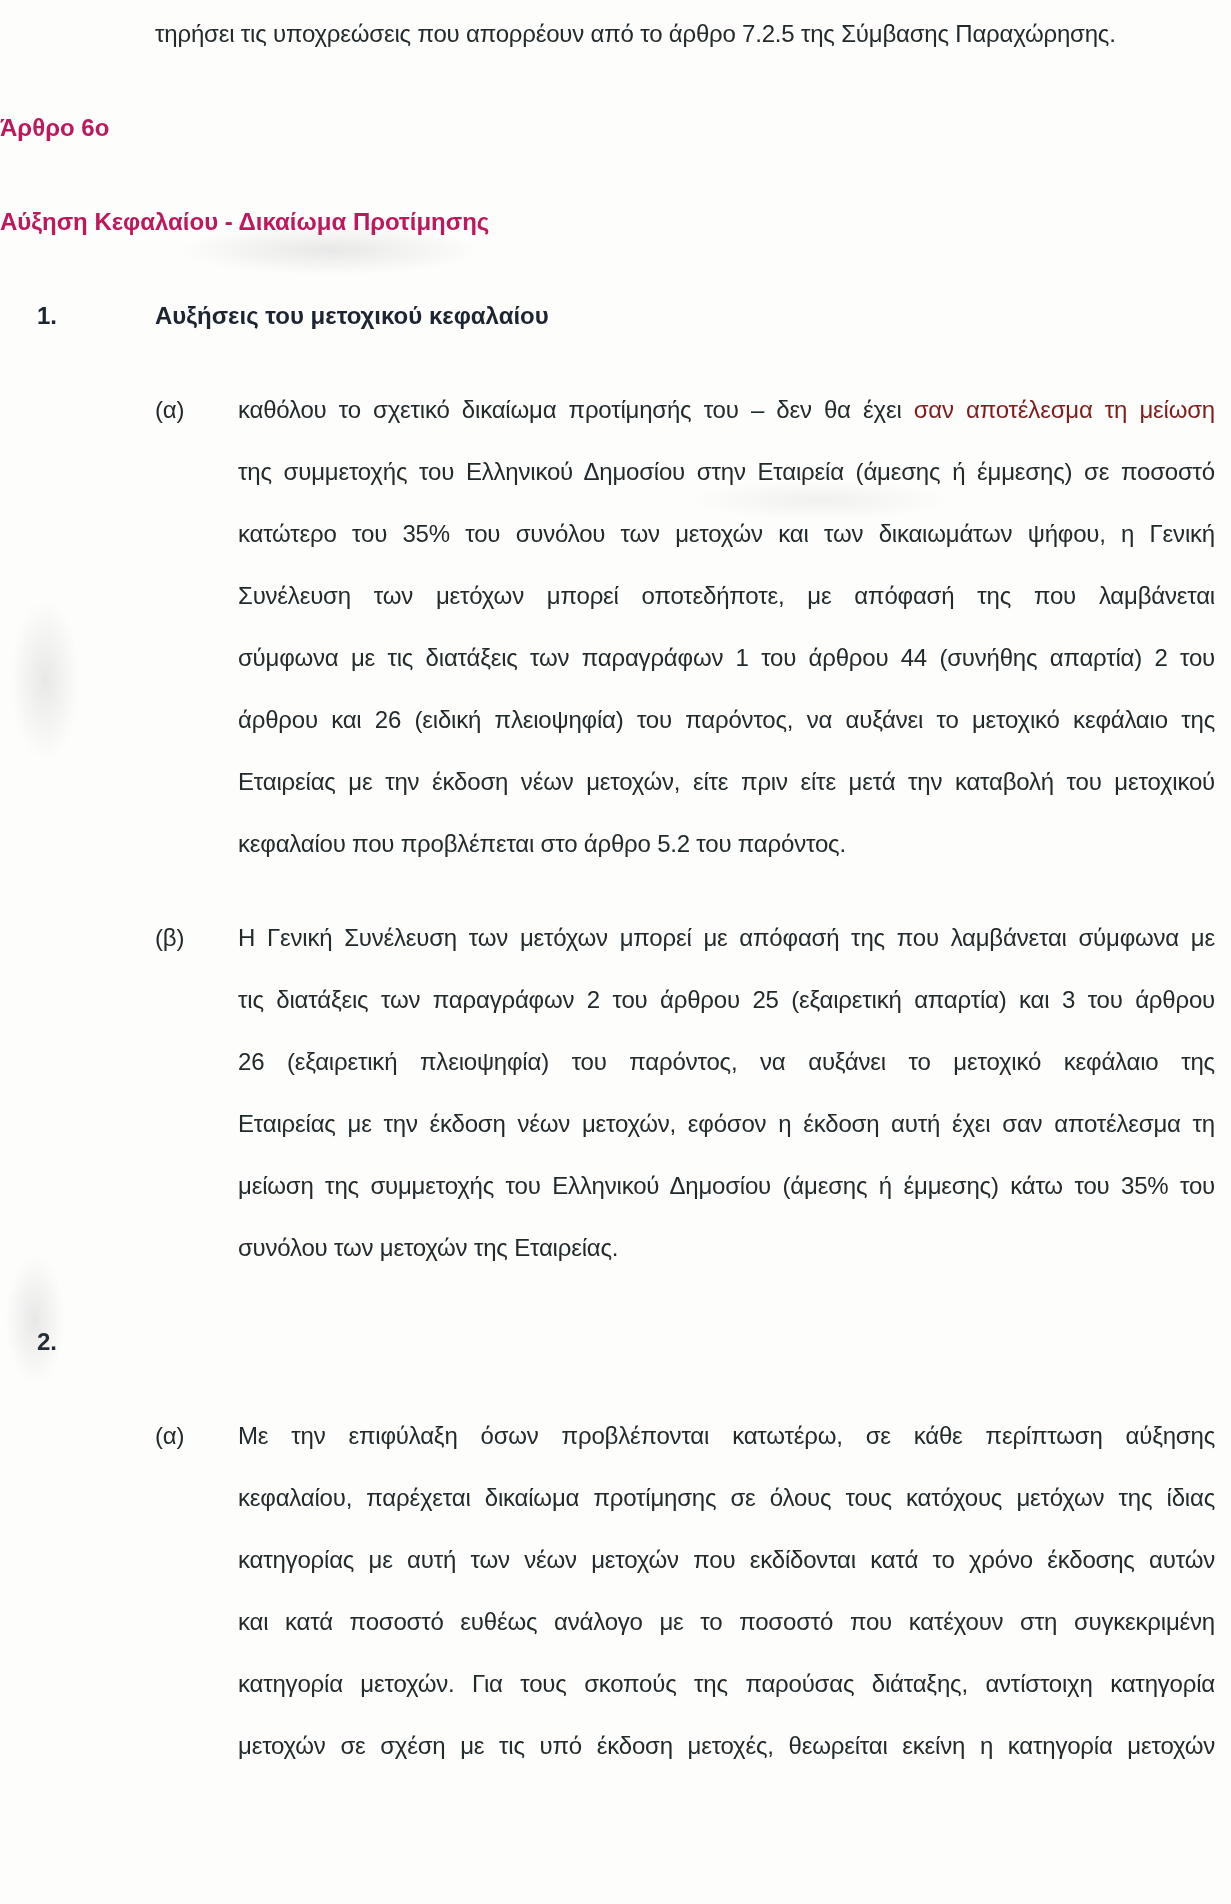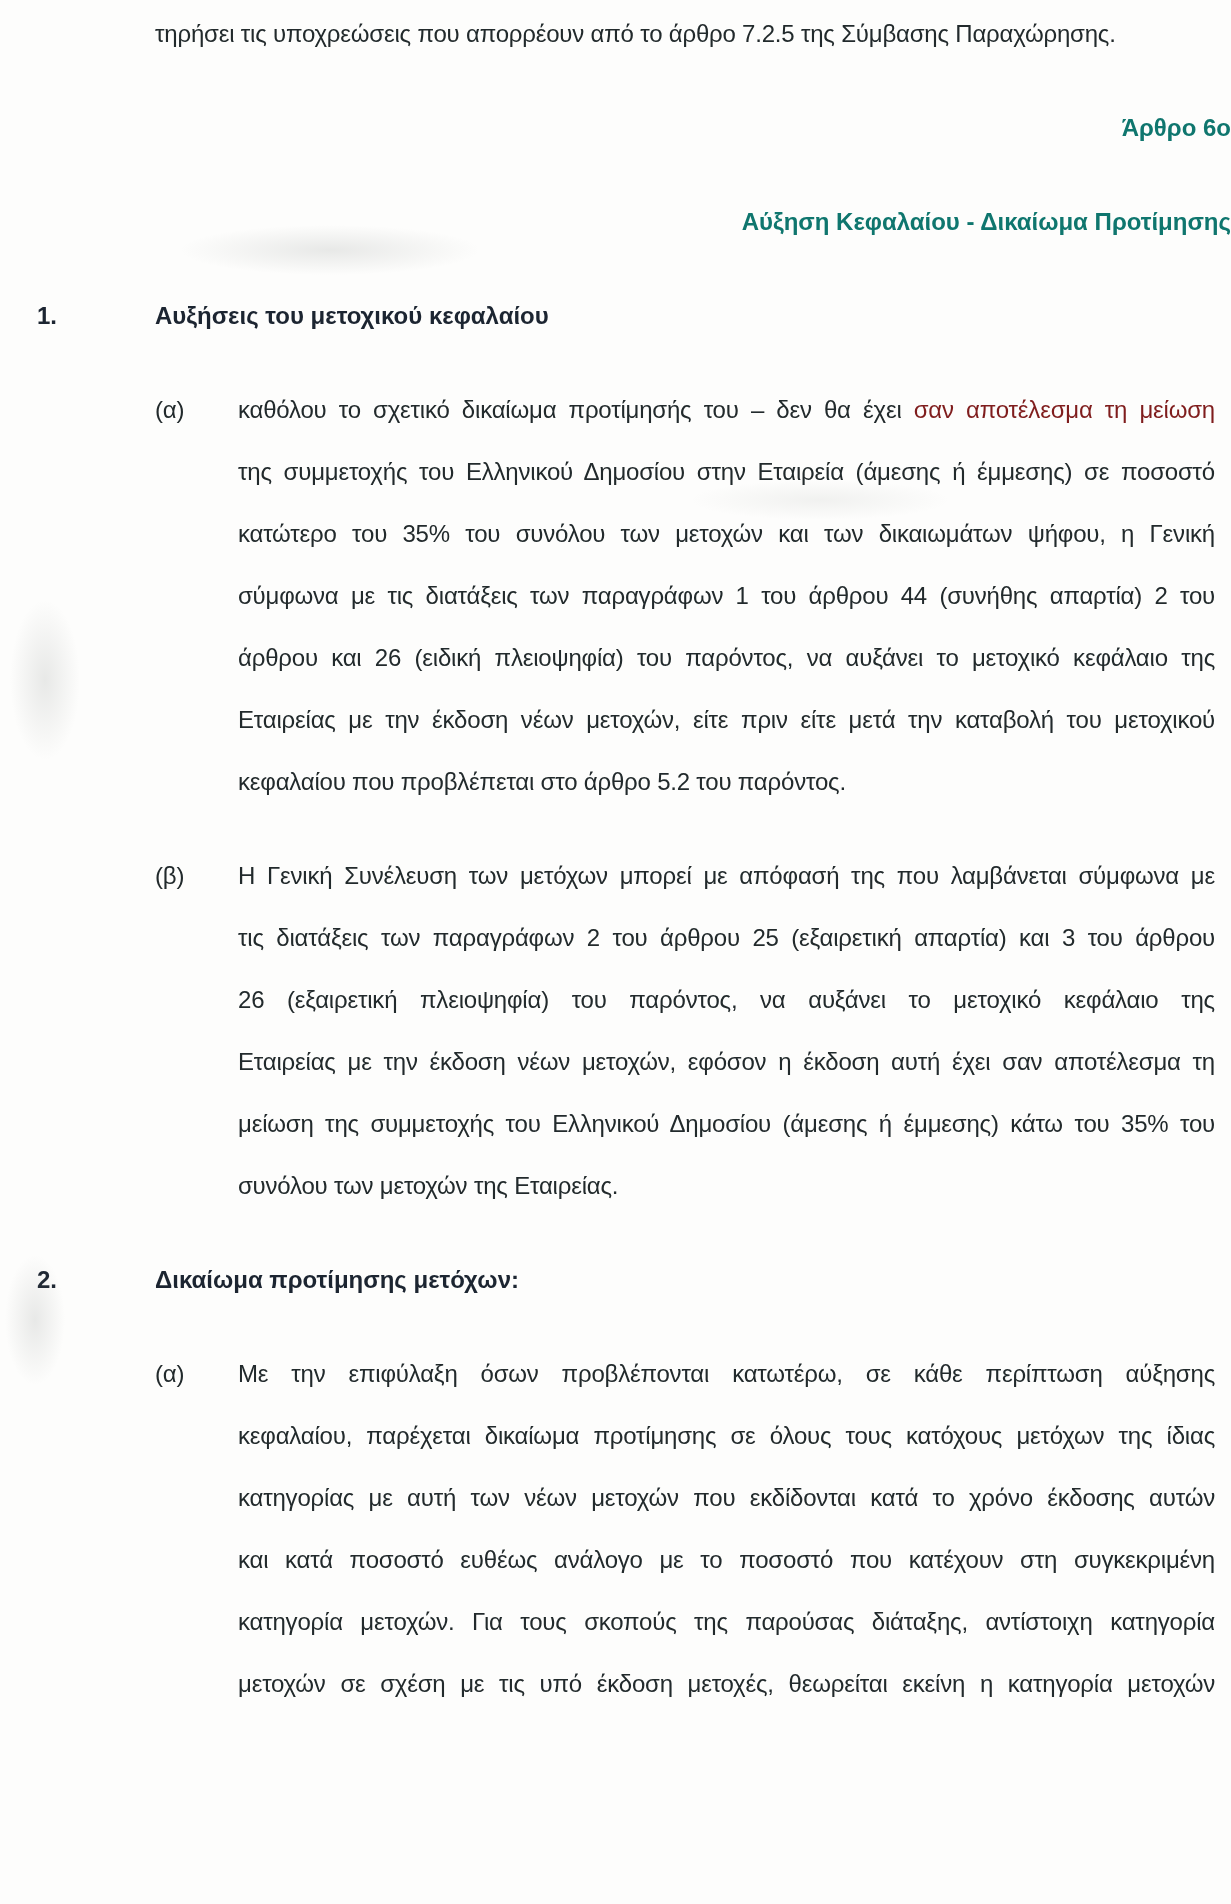--- a/index.html
+++ b/index.html
@@ -23,23 +23,23 @@
     line-height: 62px;
     text-align: justify;
     text-align-last: justify;
     white-space: normal;
   }
   .line.last { text-align-last: left; }
   .intro { margin-left: 155px; margin-right: 16px; }
   .center-heading {
     height: 62px;
     line-height: 62px;
-    text-align: right;
+    text-align: left;
     font-weight: bold;
-    color: #0f766e;
+    color: #be185d;
     letter-spacing: 0;
   }
   .section-head {
     display: grid;
     grid-template-columns: 118px minmax(0,1fr);
     margin-left: 37px;
     margin-right: 16px;
   }
   .section-number, .section-title {
     height: 62px;
@@ -89,40 +89,40 @@
       <div class="block section-head">
         <div class="section-number">1.</div>
         <div class="section-title">Αυξήσεις του μετοχικού κεφαλαίου</div>
       </div>
       <div class="block item">
         <div class="item-label">(α)</div>
         <div class="item-lines">
           <div class="line"><span>καθόλου το σχετικό δικαίωμα προτίμησής του – δεν θα έχει </span><span class="tint-green">σαν αποτέλεσμα τη μείωση</span></div>
           <div class="line">της συμμετοχής του Ελληνικού Δημοσίου στην Εταιρεία (άμεσης ή έμμεσης) σε ποσοστό</div>
           <div class="line">κατώτερο του 35% του συνόλου των μετοχών και των δικαιωμάτων ψήφου, η Γενική</div>
+          <div class="line">Συνέλευση των μετόχων μπορεί οποτεδήποτε, με απόφασή της που λαμβάνεται</div>
           <div class="line">σύμφωνα με τις διατάξεις των παραγράφων 1 του άρθρου 44 (συνήθης απαρτία) 2 του</div>
           <div class="line">άρθρου και 26 (ειδική πλειοψηφία) του παρόντος, να αυξάνει το μετοχικό κεφάλαιο της</div>
           <div class="line">Εταιρείας με την έκδοση νέων μετοχών, είτε πριν είτε μετά την καταβολή του μετοχικού</div>
           <div class="line last">κεφαλαίου που προβλέπεται στο άρθρο 5.2 του παρόντος.</div>
         </div>
       </div>
       <div class="block item">
         <div class="item-label">(β)</div>
         <div class="item-lines">
           <div class="line">Η Γενική Συνέλευση των μετόχων μπορεί με απόφασή της που λαμβάνεται σύμφωνα με</div>
           <div class="line">τις διατάξεις των παραγράφων 2 του άρθρου 25 (εξαιρετική απαρτία) και 3 του άρθρου</div>
           <div class="line">26 (εξαιρετική πλειοψηφία) του παρόντος, να αυξάνει το μετοχικό κεφάλαιο της</div>
           <div class="line">Εταιρείας με την έκδοση νέων μετοχών, εφόσον η έκδοση αυτή έχει σαν αποτέλεσμα τη</div>
           <div class="line">μείωση της συμμετοχής του Ελληνικού Δημοσίου (άμεσης ή έμμεσης) κάτω του 35% του</div>
           <div class="line last">συνόλου των μετοχών της Εταιρείας.</div>
         </div>
       </div>
       <div class="block section-head">
         <div class="section-number">2.</div>
-        <div class="section-title">Δικαίωμα προτίμησης μετόχων:</div>
       </div>
       <div class="block item">
         <div class="item-label">(α)</div>
         <div class="item-lines">
           <div class="line">Με την επιφύλαξη όσων προβλέπονται κατωτέρω, σε κάθε περίπτωση αύξησης</div>
           <div class="line">κεφαλαίου, παρέχεται δικαίωμα προτίμησης σε όλους τους κατόχους μετόχων της ίδιας</div>
           <div class="line">κατηγορίας με αυτή των νέων μετοχών που εκδίδονται κατά το χρόνο έκδοσης αυτών</div>
           <div class="line">και κατά ποσοστό ευθέως ανάλογο με το ποσοστό που κατέχουν στη συγκεκριμένη</div>
           <div class="line">κατηγορία μετοχών. Για τους σκοπούς της παρούσας διάταξης, αντίστοιχη κατηγορία</div>
           <div class="line">μετοχών σε σχέση με τις υπό έκδοση μετοχές, θεωρείται εκείνη η κατηγορία μετοχών</div>

